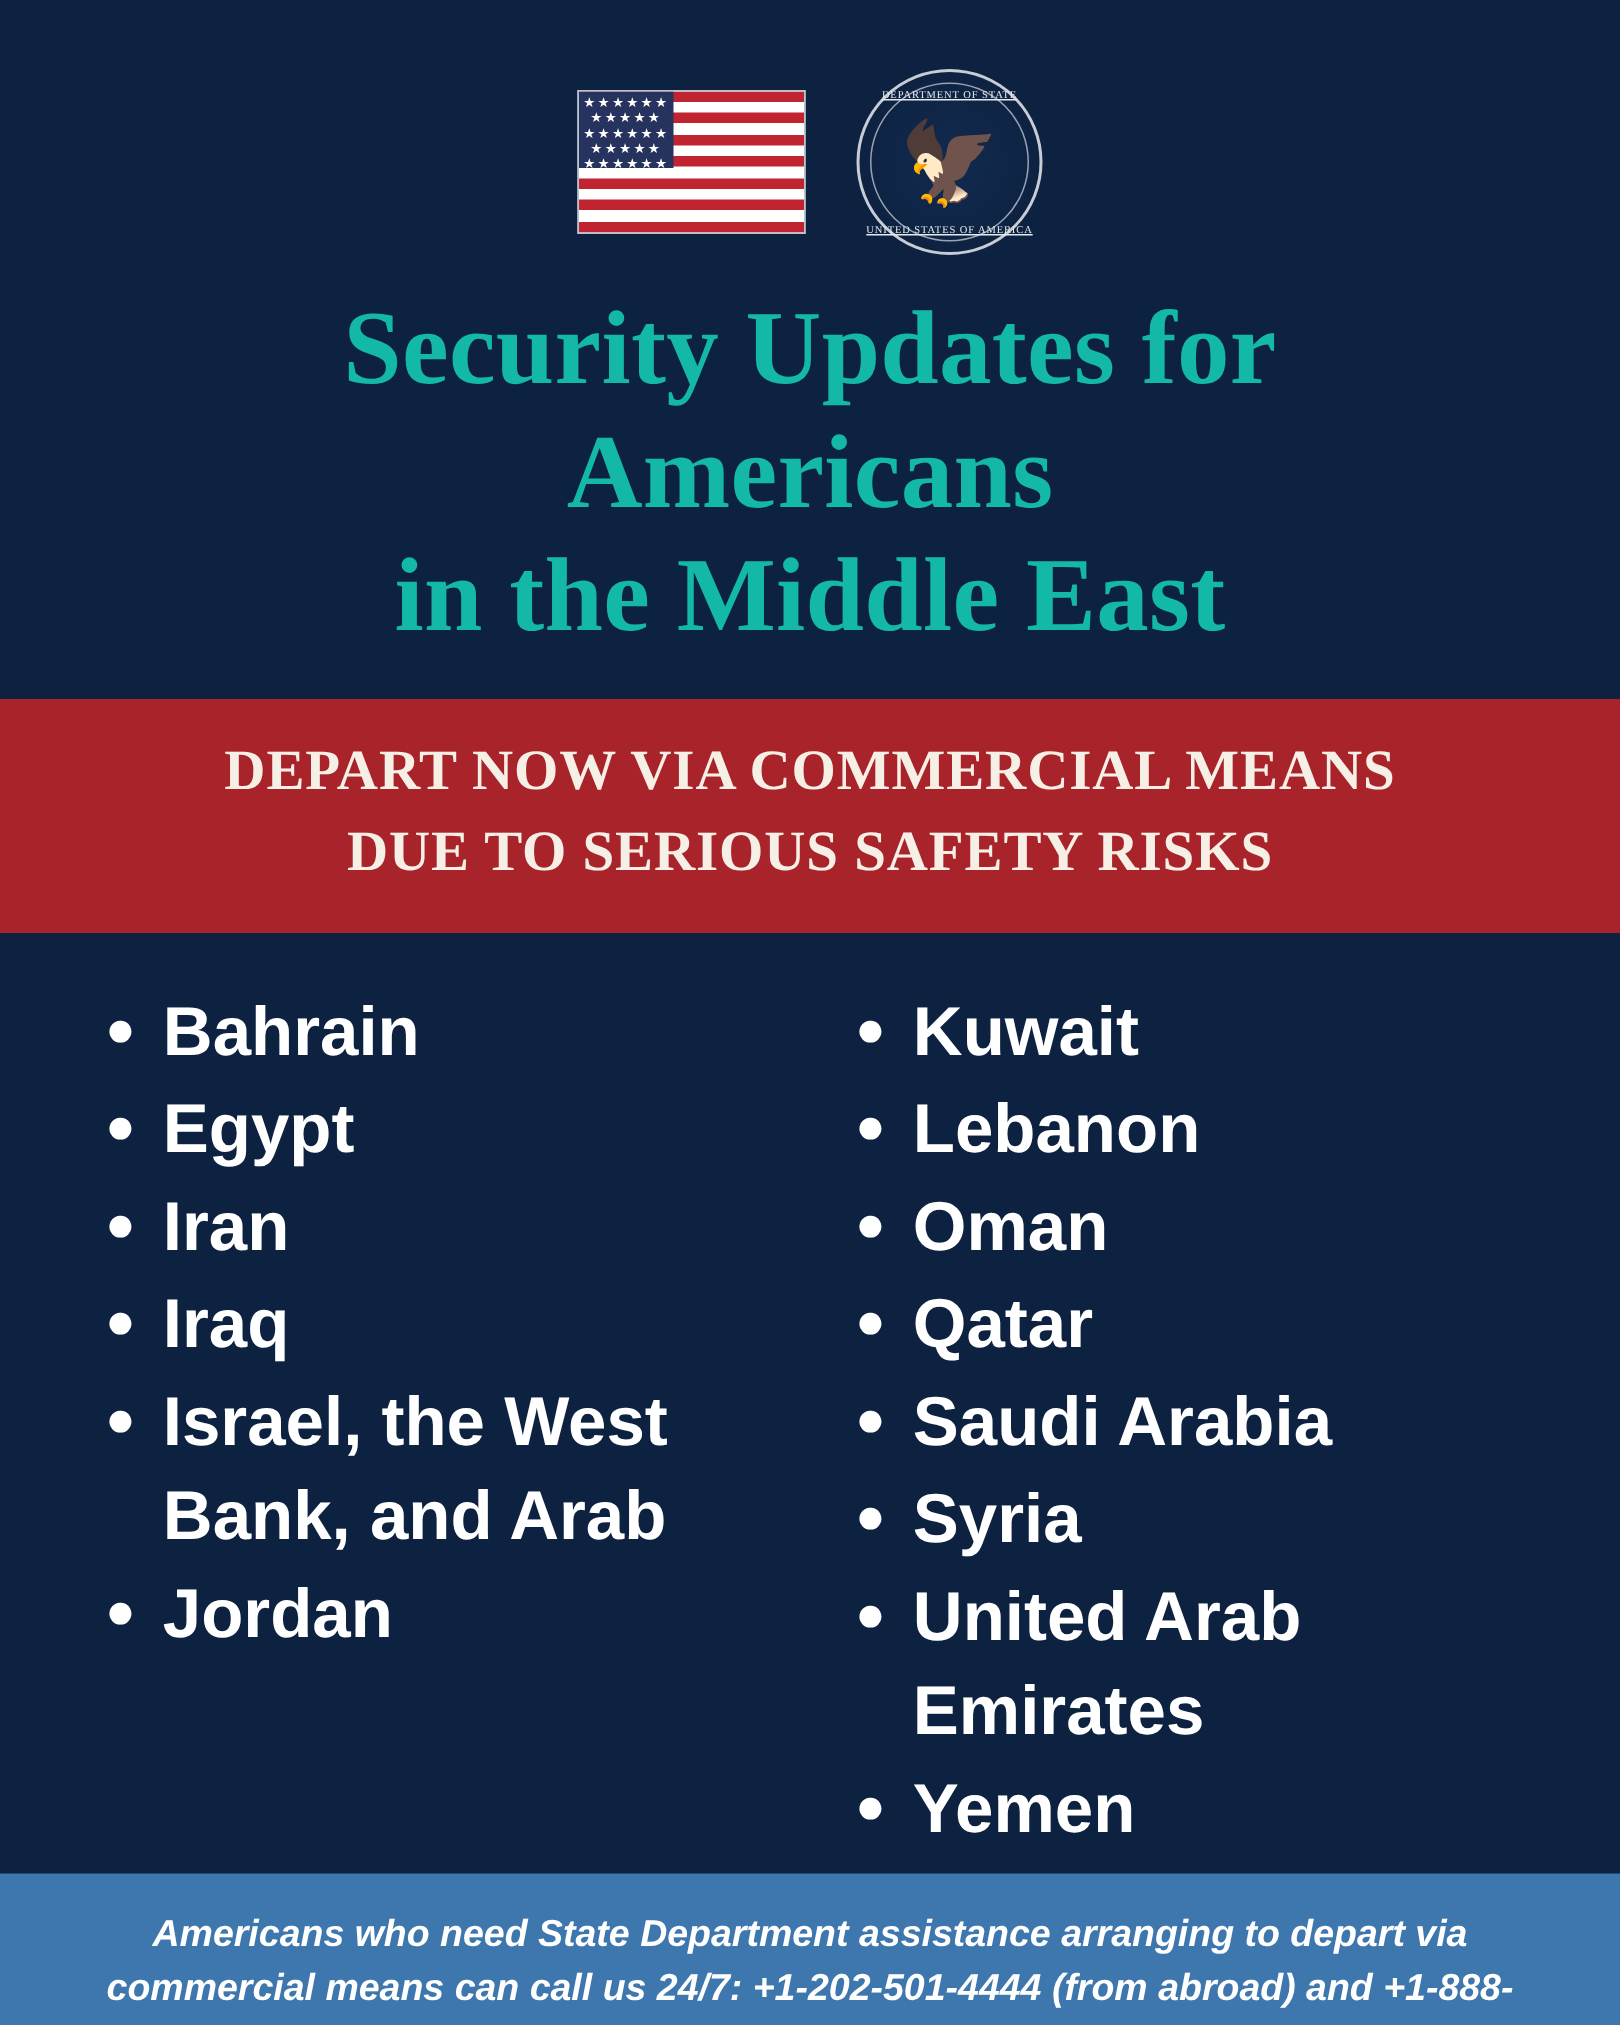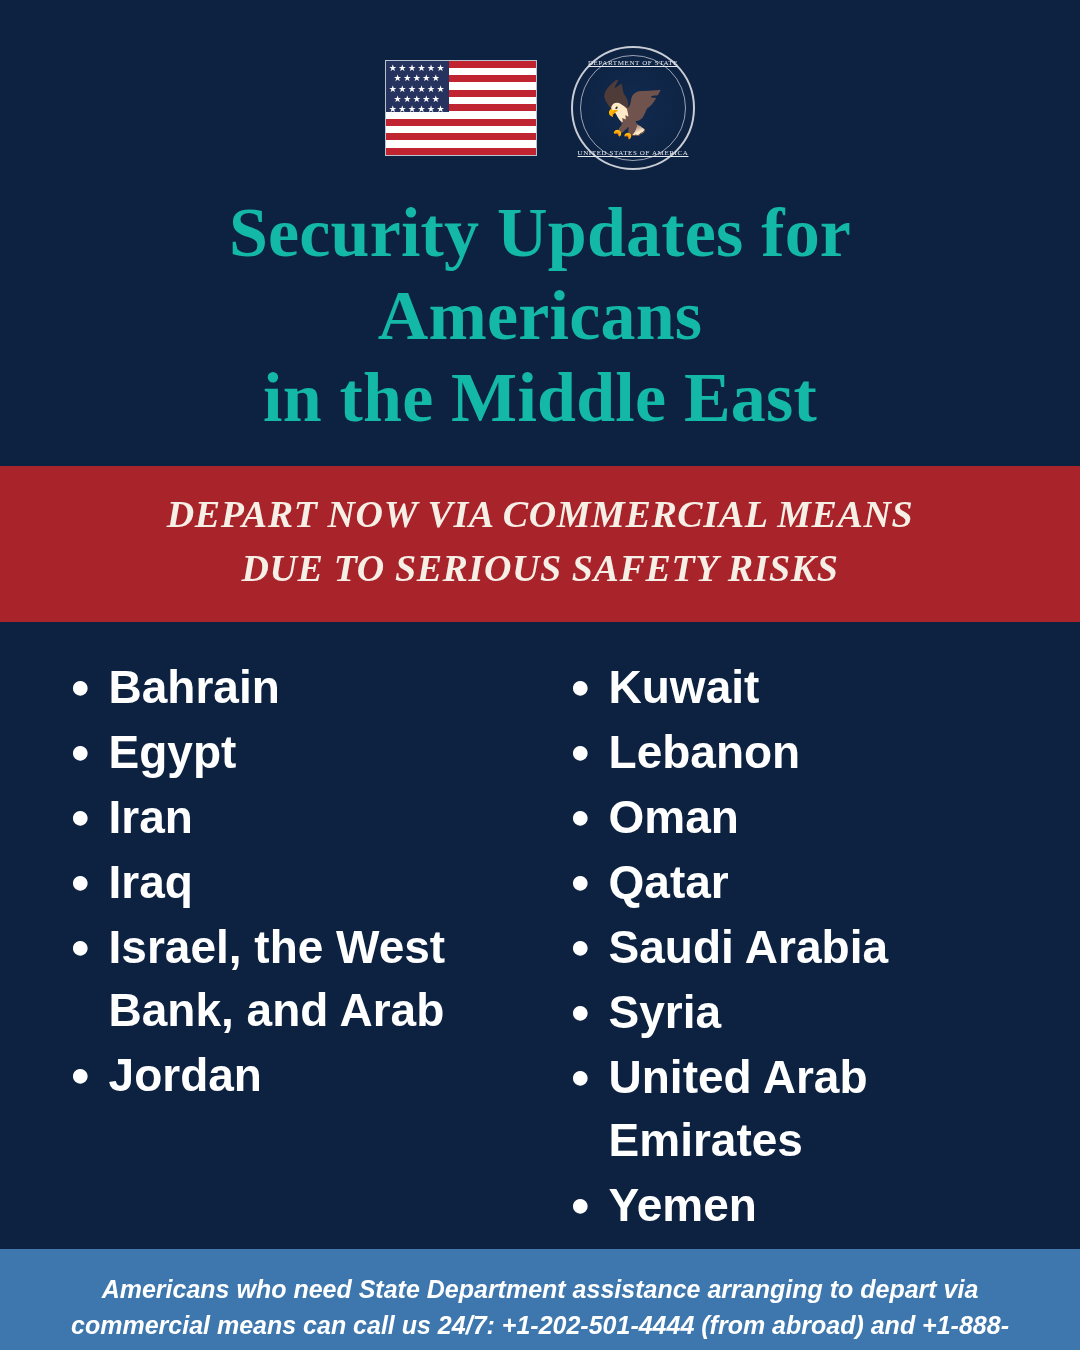--- a/index.html
+++ b/index.html
@@ -128,21 +128,20 @@
     font-size: 27px;
     font-weight: bold;
     margin-top: 10px;
   }
 
   
   .banner {
     background: #a8232a;
     padding: 22px 40px 26px 40px;
     text-align: center;
-    font-style: italic;
   }
   .banner-line {
     font-family: "Liberation Serif", serif;
     color: #f6efe6;
     font-size: 38px;
     font-weight: bold;
     letter-spacing: 0.6px;
     line-height: 1.42;
   }
 

